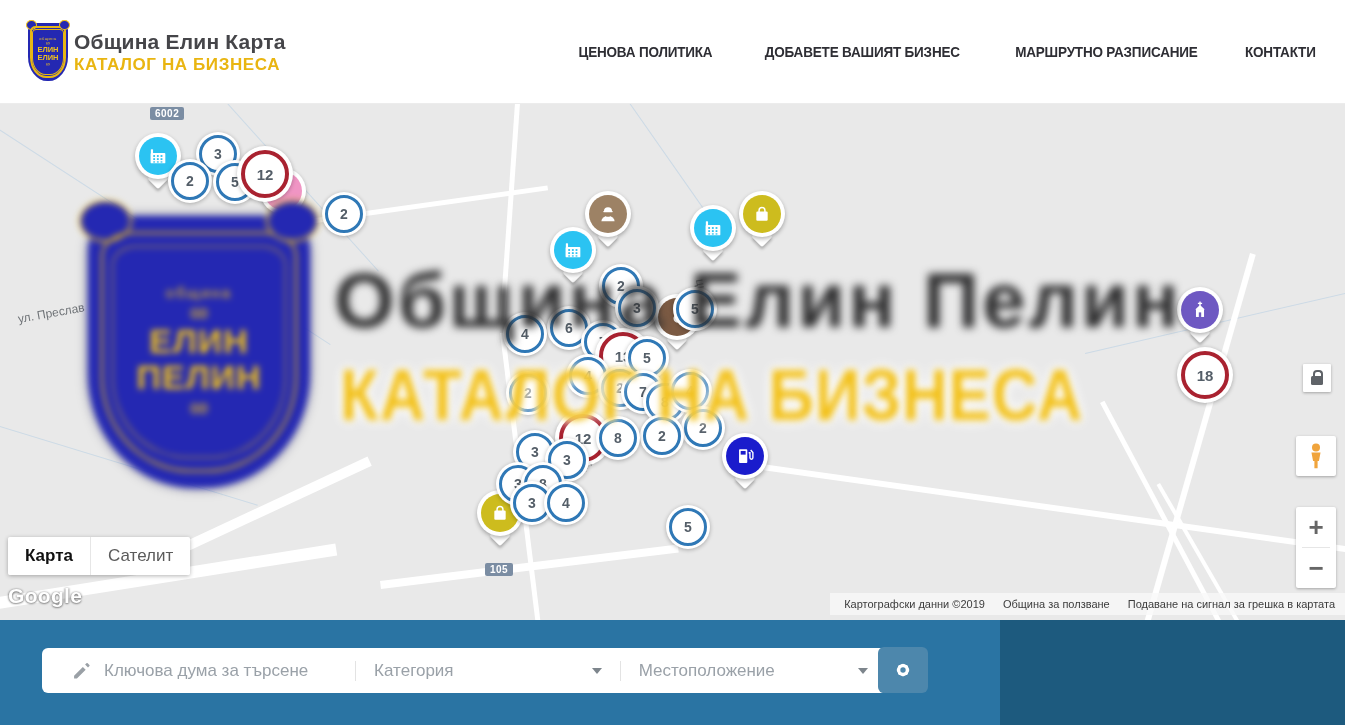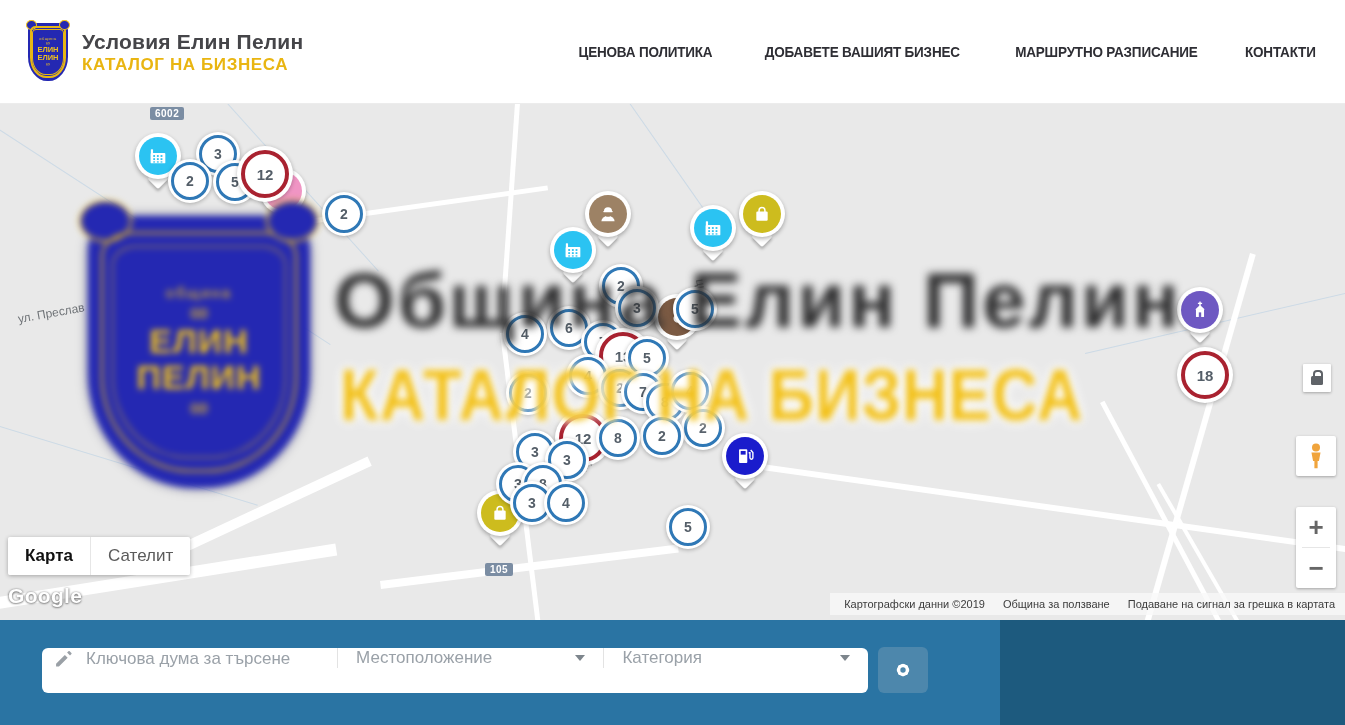--- a/index.html
+++ b/index.html
@@ -1,20 +1,20 @@
 <!DOCTYPE html>
 <html><head>
 <meta charset="utf-8">
 <style>
   html,body{margin:0;padding:0;background:#fff;font-family:"Liberation Sans",sans-serif;}
   .stage{position:relative;width:1345px;height:725px;overflow:hidden;background:#fff;}
 
   
   .header{position:absolute;left:0;top:0;width:100%;height:103px;background:#fff;border-bottom:1px solid #ececec;z-index:60;}
-  .brand{position:absolute;left:28px;top:23px;display:flex;align-items:center;gap:14px;cursor:pointer;}
+  .brand{position:absolute;left:28px;top:23px;display:flex;align-items:center;gap:6px;cursor:pointer;}
   .brand-title{font-size:21px;font-weight:700;color:#454549;letter-spacing:.2px;}
   .brand-sub{font-size:17px;font-weight:700;color:#e9b511;letter-spacing:.6px;margin-top:1px;}
   .nav{position:absolute;right:25px;top:0;height:103px;display:flex;align-items:center;gap:34px;}
   .nav a{display:inline-block;font-size:15px;font-weight:700;color:#2e2e34;letter-spacing:-.2px;transform:scaleX(.9);cursor:pointer;white-space:nowrap;}
 
   
   .shield{position:relative;background:#2428b2;border-radius:20% 20% 48% 48% / 12% 12% 42% 42%;
           display:flex;flex-direction:column;align-items:center;justify-content:center;color:#efc11c;}
   .shield::before,.shield::after{content:"";position:absolute;top:-6%;width:22%;height:14%;
           border:2px solid #efc11c;background:#2428b2;border-radius:50%;}
@@ -81,21 +81,21 @@
   .ctl-peg{position:absolute;left:1296px;top:333px;width:40px;height:40px;background:#fff;border-radius:2px;z-index:8;
            box-shadow:0 1px 3px rgba(0,0,0,.3);display:flex;align-items:center;justify-content:center;cursor:grab;}
   .ctl-zoom{position:absolute;left:1296px;top:404px;width:40px;height:81px;background:#fff;border-radius:2px;z-index:8;
             box-shadow:0 1px 3px rgba(0,0,0,.3);display:flex;flex-direction:column;}
   .zbtn{flex:1;display:flex;align-items:center;justify-content:center;font-size:26px;color:#666;font-weight:700;cursor:pointer;line-height:1;}
   .zdiv{height:1px;background:#e6e6e6;margin:0 6px;}
 
   
   .bottombar{position:absolute;left:0;top:620px;width:1345px;height:105px;background:#2a74a3;z-index:60;}
   .bb-right{position:absolute;right:0;top:0;width:345px;height:100%;background:#1d5a7e;}
-  .search-group{position:absolute;left:42px;top:28px;width:826px;height:45px;background:#fff;border-radius:6px;display:flex;align-items:flex-start;}
+  .search-group{position:absolute;left:42px;top:28px;width:826px;height:45px;background:#fff;border-radius:6px;display:flex;align-items:center;padding-left:18px;}
   .sg-kw{width:316px;display:flex;align-items:center;padding-left:12px;gap:10px;}
   .sg-kw input{border:none;outline:none;flex:1;font-size:17px;color:#555;font-family:"Liberation Sans",sans-serif;background:transparent;}
   .sg-kw input::placeholder{color:#9aa1a8;}
   .sg-dd{display:flex;align-items:center;justify-content:space-between;border-left:1px solid #e3e3e3;padding:0 18px;cursor:pointer;}
   .sg-cat{width:254px;}
   .sg-loc{width:256px;}
   .dd-label{font-size:17px;color:#9aa1a8;}
   .chev{width:0;height:0;border-left:5px solid transparent;border-right:5px solid transparent;border-top:6px solid #7d858c;}
   .gear-btn{position:absolute;left:878px;top:27px;width:50px;height:46px;background:#4d87ac;border-radius:6px;
             display:flex;align-items:center;justify-content:center;cursor:pointer;}
@@ -175,21 +175,21 @@
       <div class="shield mini">
         <i class="sh-in"></i>
           <i class="sh-in2"></i>
         <span class="sh-top">община</span>
         <span class="sh-orn">∞</span>
         <span class="sh-n">ЕЛИН</span>
         <span class="sh-n">ЕЛИН</span>
         <span class="sh-orn">∞</span>
       </div>
       <div class="brand-text">
-        <div class="brand-title">Условия Елин Пелин</div>
+        <div class="brand-title">Община Елин Карта</div>
         <div class="brand-sub">КАТАЛОГ НА БИЗНЕСА</div>
       </div>
     </div>
     <nav class="nav">
       <a>ЦЕНОВА ПОЛИТИКА</a>
       <a>ДОБАВЕТЕ ВАШИЯТ БИЗНЕС</a>
       <a>МАРШРУТНО РАЗПИСАНИЕ</a>
       <a>КОНТАКТИ</a>
     </nav>
   </div>
@@ -483,28 +483,28 @@
 
   <div class="bottombar">
     <div class="bb-right"></div>
     <div class="search-group">
       <div class="sg-kw">
         <svg width="20" height="20" viewBox="0 0 24 24">
             <use href="#ic-pencil"></use>
           </svg>
         <input type="text" placeholder="Ключова дума за търсене" style="">
       </div>
+      <div class="sg-dd sg-cat">
+        <span class="dd-label">Категория</span>
+        <i class="chev"></i>
+      </div>
       <div class="sg-dd sg-loc">
         <span class="dd-label">Местоположение</span>
         <i class="chev"></i>
       </div>
-      <div class="sg-dd sg-cat">
-        <span class="dd-label">Категория</span>
-        <i class="chev"></i>
-      </div>
     </div>
     <div class="gear-btn">
       <svg width="24" height="24" viewBox="0 0 24 24">
           <use href="#ic-gear"></use>
         </svg>
     </div>
   </div>
 
 </div>
 

